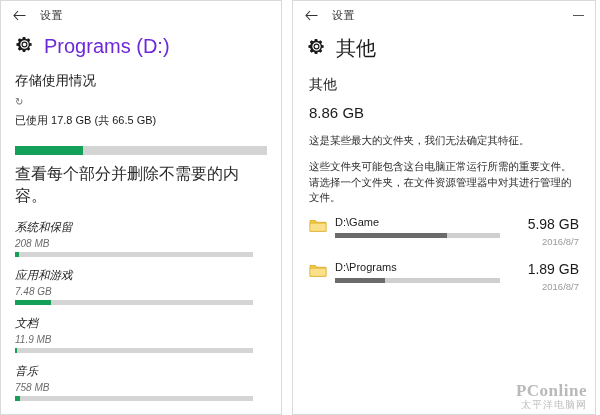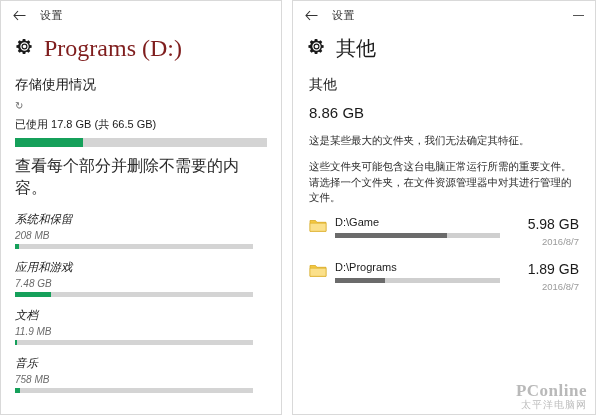--- a/index.html
+++ b/index.html
@@ -84,24 +84,23 @@
   
   .page-head {
     display: flex;
     align-items: center;
     padding: 6px 0 2px 14px;
   }
   .page-head .gear {
     margin-right: 10px;
   }
   .page-title {
-    font-size: 24px;
-    color: #7f1d1d;
+    font-size: 20px;
+    color: #6d28d9;
     font-weight: normal;
-    font-family: Liberation Serif, serif;
   }
   .page-title-r {
     font-size: 20px;
     color: #1a1a1a;
     font-weight: normal;
   }
 
   .content {
     padding: 4px 14px 0 14px;
   }
@@ -118,21 +117,21 @@
     align-items: center;
   }
   .refresh-ico {
     margin-right: 4px;
     color: #6b6b6b;
     font-size: 10px;
   }
   .used-line {
     font-size: 11px;
     color: #1a1a1a;
-    margin: 6px 0 6px 0;
+    margin: 6px 0 18px 0;
   }
   .bar-track {
     height: 9px;
     background: #d4d4d4;
     width: 100%;
     position: relative;
     margin-bottom: 8px;
   }
   .bar-fill {
     height: 9px;

